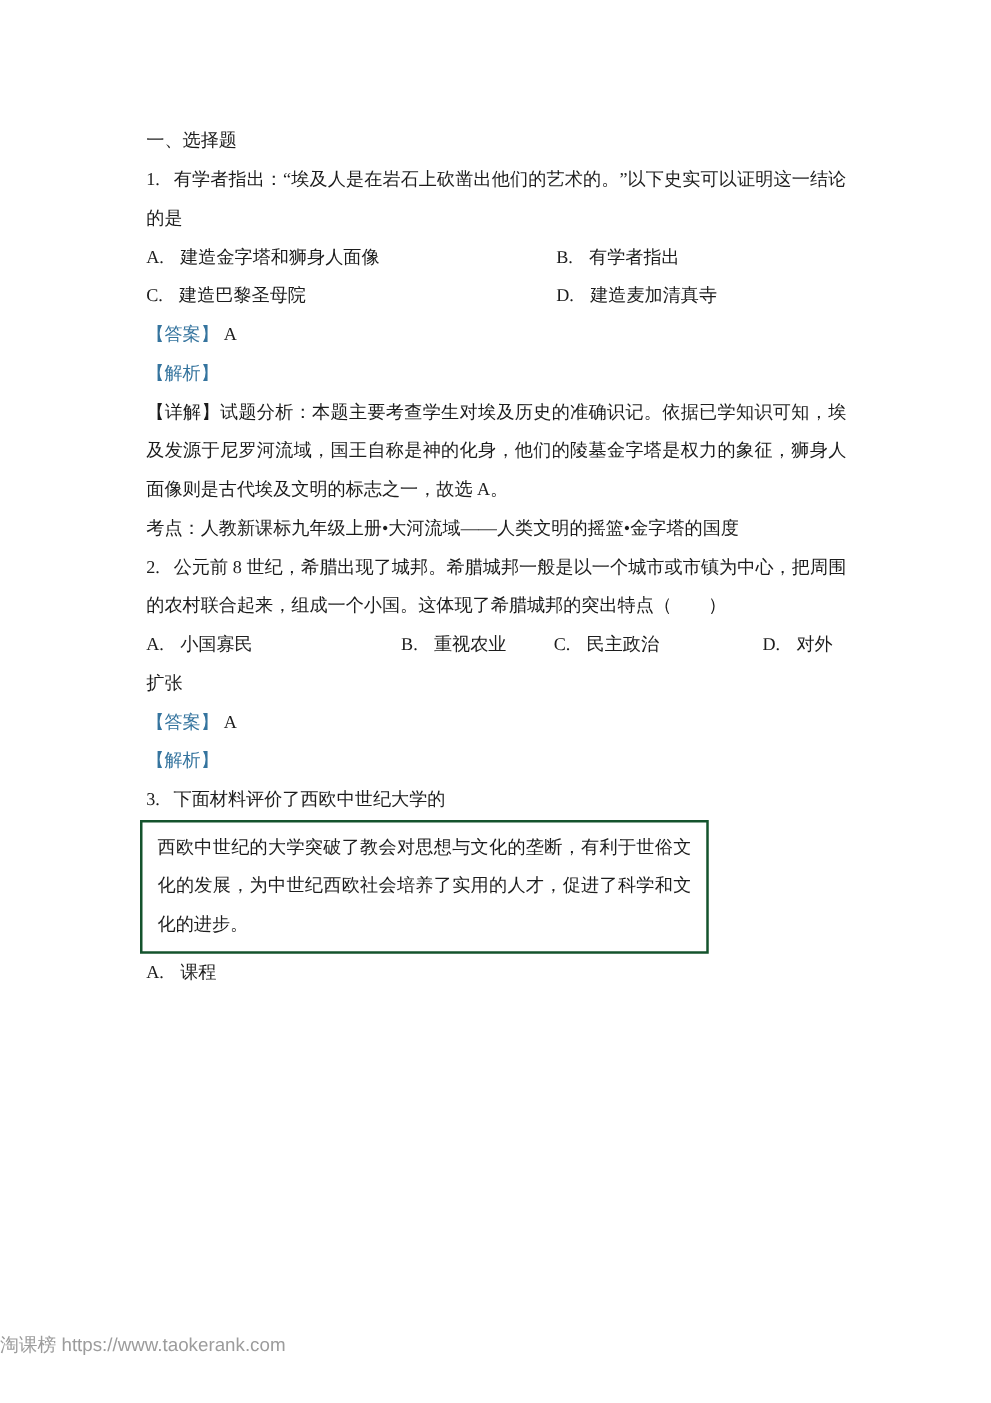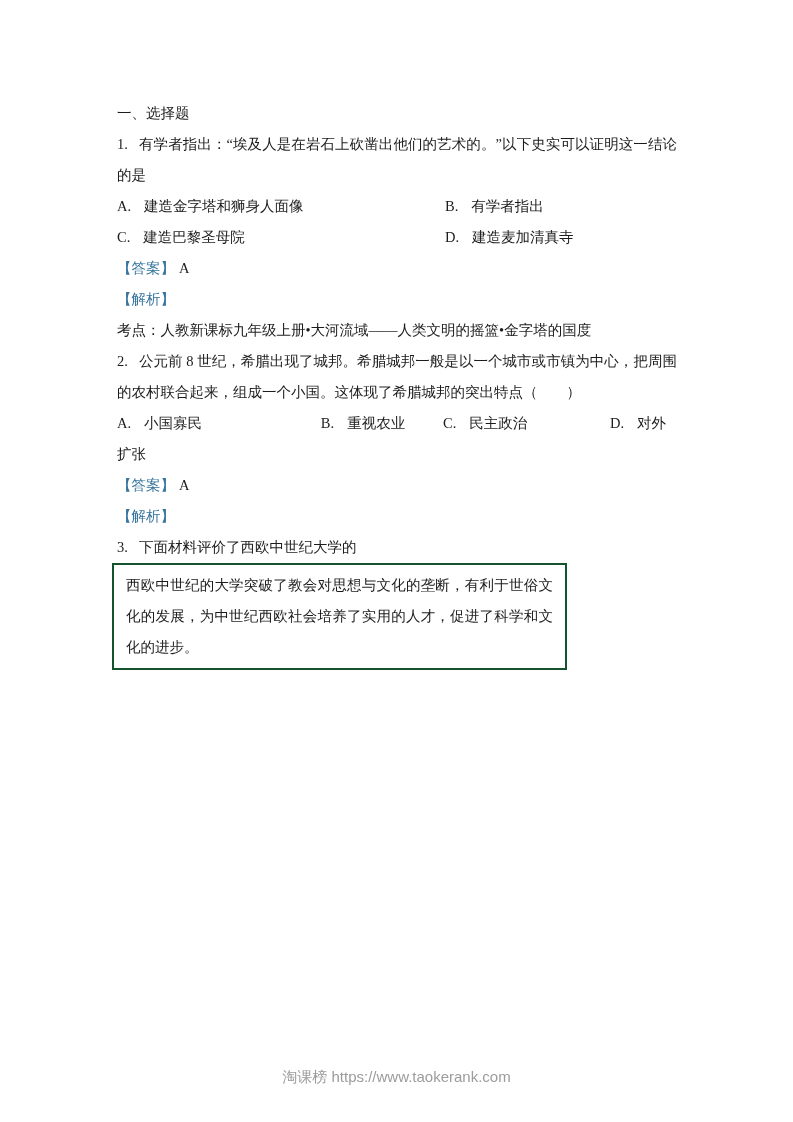--- a/index.html
+++ b/index.html
@@ -47,21 +47,21 @@
     margin-left: -5px;
     border: 2px solid #14532d;
     padding: 5px 12px;
   }
   .material-box p { text-align: justify; }
   .q3-opt { margin-top: 30px; }
   .footer {
     position: absolute;
     top: 1066px; left: 0;
     width: 793px;
-    text-align: center;
+    text-align: left;
     font-family: "Liberation Sans", "DejaVu Sans", sans-serif;
     font-size: 15px;
     line-height: 22px;
     color: #9c9c9c;
   }
 </style>
 </head>
 <body>
 
 <div class="content">
@@ -74,34 +74,36 @@
     <div class="opt-row2">
       <p class="cell-left"><span class="optkey">A.</span><span>建造金字塔和狮身人面像</span></p>
       <p><span class="optkey">B.</span><span>有学者指出</span></p>
     </div>
     <div class="opt-row2">
       <p class="cell-left"><span class="optkey">C.</span><span>建造巴黎圣母院</span></p>
       <p><span class="optkey">D.</span><span>建造麦加清真寺</span></p>
     </div>
     <p><span class="blue">【答案】</span><span class="ansletter">A</span></p>
     <p><span class="blue">【解析】</span></p>
+    <p class="just">【详解】试题分析：本题主要考查学生对埃及历史的准确识记。依据已学知识可知，埃及发源于尼罗河流域，国王自称是神的化身，他们的陵墓金字塔是权力的象征，狮身人面像则是古代埃及文明的标志之一，故选 A。</p>
     <p class="just">考点：人教新课标九年级上册•大河流域——人类文明的摇篮•金字塔的国度</p>
   </div>
 
   <div>
     <p class="just"><span class="qnum">2.</span><span>公元前 8 世纪，希腊出现了城邦。希腊城邦一般是以一个城市或市镇为中心，把周围的农村联合起来，组成一个小国。这体现了希腊城邦的突出特点（　　）</span></p>
     <p><span class="fixopt w1"><span class="optkey">A.</span><span>小国寡民</span></span><span class="fixopt w2"><span class="optkey">B.</span><span>重视农业</span></span><span class="fixopt w3"><span class="optkey">C.</span><span>民主政治</span></span><span><span class="optkey">D.</span><span>对外扩张</span></span></p>
     <p><span class="blue">【答案】</span><span class="ansletter">A</span></p>
     <p><span class="blue">【解析】</span></p>
   </div>
 
   <div>
     <p><span class="qnum">3.</span><span>下面材料评价了西欧中世纪大学的</span></p>
     <div class="material-box">
       <p>西欧中世纪的大学突破了教会对思想与文化的垄断，有利于世俗文化的发展，为中世纪西欧社会培养了实用的人才，促进了科学和文化的进步。</p>
     </div>
+    <p class="q3-opt"><span class="optkey">A.</span><span>课程</span></p>
   </div>
 
 </div>
 
 <div class="footer">
   <span>淘课榜 https://www.taokerank.com</span>
 </div>
 
 </body></html>

